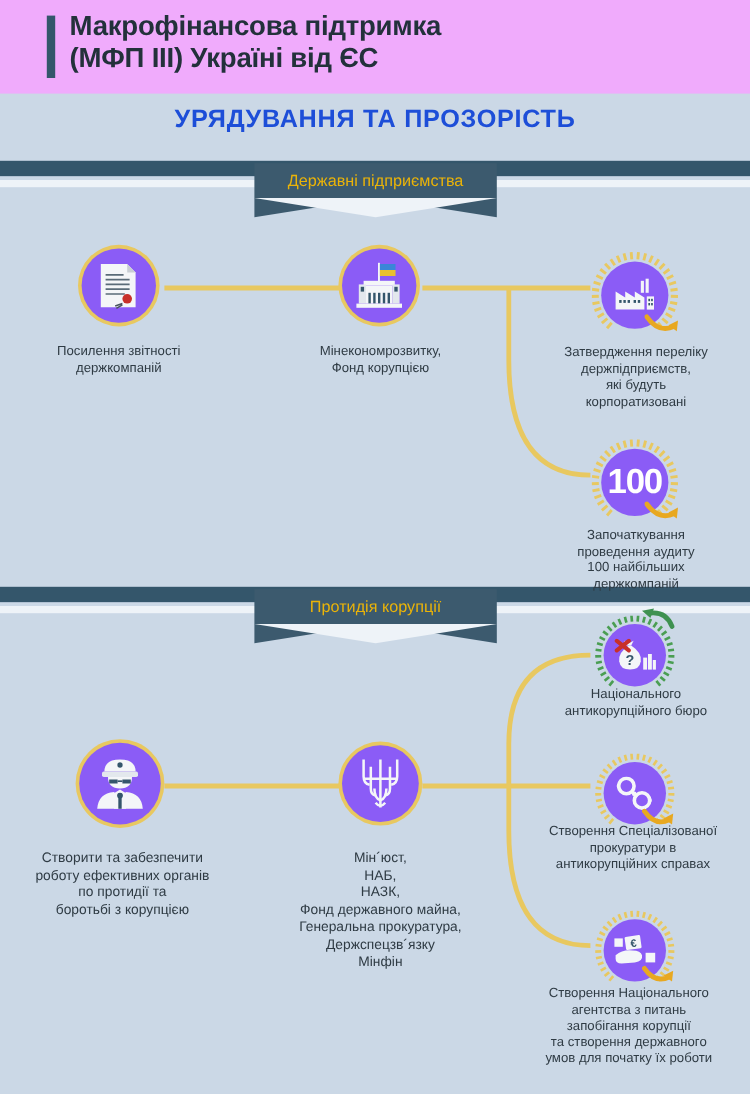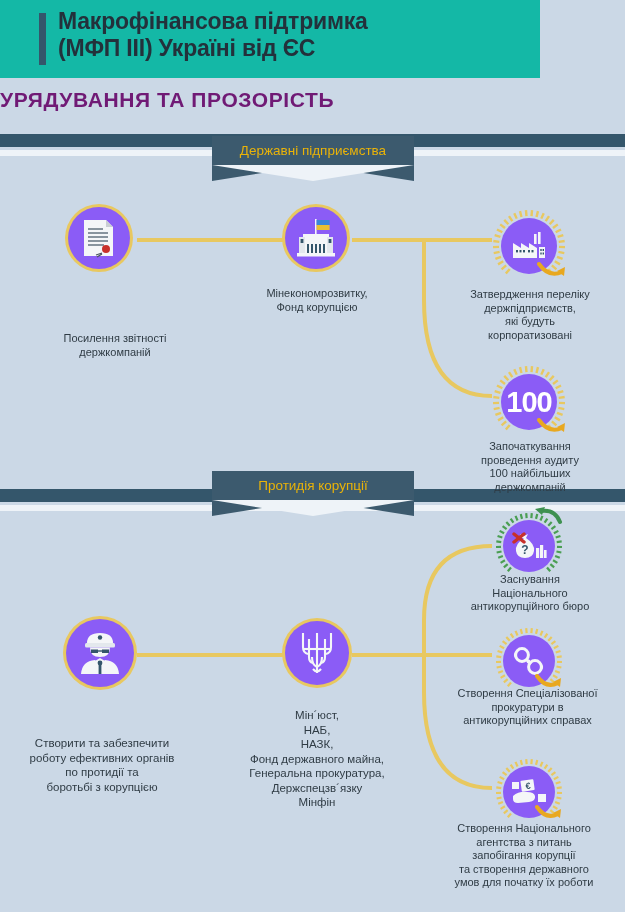--- a/index.html
+++ b/index.html
@@ -5,29 +5,29 @@
   html,body{margin:0;padding:0;}
   body{
     width:625px;height:912px;
     background:#cbd8e6;
     font-family:"Liberation Sans","DejaVu Sans",sans-serif;
     overflow:hidden;position:relative;
   }
   .page{position:relative;width:625px;height:912px;background:#cbd8e6;overflow:hidden;}
 
   
-  .header{position:absolute;left:0;top:0;width:540px;height:78px;background:#14b8a6;}
+  .header{position:absolute;left:0;top:0;width:625px;height:78px;background:#f0abfc;}
   .header-bar{position:absolute;left:39px;top:13px;width:7px;height:52px;background:#34566b;}
   .header-title{position:absolute;left:58px;top:8px;right:10px;
     color:#23313b;font-size:23px;font-weight:bold;line-height:27px;letter-spacing:-0.2px;}
   .header-title span{display:block;}
 
   
-  .subtitle{position:absolute;left:0;top:88px;width:625px;text-align:left;
-    color:#701a75;font-size:21px;font-weight:bold;letter-spacing:0.6px;}
+  .subtitle{position:absolute;left:0;top:88px;width:625px;text-align:center;
+    color:#1d4ed8;font-size:21px;font-weight:bold;letter-spacing:0.6px;}
 
   
   .divider{position:absolute;left:0;width:625px;}
   .divider .slate{height:13px;background:#34566b;}
   .divider .gap{height:3px;background:#cbd8e6;}
   .divider .white{height:6px;background:#eef3f8;}
   .div1{top:134px;}
   .div2{top:489px;}
 
   
@@ -35,21 +35,21 @@
     color:#eab308;font-size:13.5px;display:flex;align-items:center;justify-content:center;
     text-align:center;z-index:6;}
   .ribbon::after{content:"";position:absolute;left:0;top:29px;width:0;height:0;
     border-left:101px solid #3c5a6e;border-right:101px solid #3c5a6e;
     border-bottom:16px solid transparent;}
   .ribbon .notch{position:absolute;left:0;top:29px;width:0;height:0;
     border-left:101px solid transparent;border-right:101px solid transparent;
     border-top:16px solid #eef3f8;z-index:2;}
   .ribbon-label{position:relative;z-index:3;}
   .ribbon1{left:212px;top:136px;}
-  .ribbon2{left:212px;top:471px;align-items:center;}
+  .ribbon2{left:212px;top:491px;align-items:center;}
 
   
   .lines{position:absolute;left:0;top:0;width:625px;height:912px;z-index:1;pointer-events:none;}
 
   
   .node{position:absolute;z-index:4;}
   .circle{position:relative;border-radius:50%;background:#8b5cf6;
     display:flex;align-items:center;justify-content:center;}
   .ring-plain{box-shadow:0 0 0 3px #e8c860;}
   .caption{position:absolute;text-align:center;color:#2f3b44;
@@ -119,21 +119,21 @@
           <line x1="6" y1="15" x2="26" y2="15"></line>
           <line x1="6" y1="19" x2="26" y2="19"></line>
           <line x1="6" y1="23" x2="26" y2="23"></line>
           <line x1="6" y1="27" x2="22" y2="27"></line>
         </g>
         <circle cx="24" cy="31" r="4" fill="#c8302a"></circle>
         <path d="M20 35 L14 37 M20 36 L15 39" stroke="#4a5560" stroke-width="1.3" fill="none"></path>
       </svg>
     </div>
   </div>
-  <div class="caption" style="left:24px;top:287px;width:182px;margin-top:45px;">
+  <div class="caption" style="left:8px;top:287px;width:182px;">
     <div>Посилення звітності</div>
     <div>держкомпаній</div>
   </div>
 
   <div class="node" style="left:285px;top:207px;">
     <div class="circle ring-plain" style="width:62px;height:62px;">
       <svg class="icon" width="44" height="42" viewBox="0 0 44 42">
         <rect x="21" y="2" width="1.6" height="16" fill="#f4f6f8"></rect>
         <rect x="22.6" y="3" width="13" height="5" fill="#3a86d8"></rect>
         <rect x="22.6" y="8" width="13" height="5" fill="#e8c030"></rect>
@@ -291,21 +291,21 @@
         <path d="M14 17.5 Q14 27 24 27 Q34 27 34 17.5 Z" fill="#f4f6f8"></path>
         <path d="M15 19.5 H22 V23 H15 Z M26 19.5 H33 V23 H26 Z" fill="#34566b"></path>
         <rect x="22" y="20.3" width="4" height="1.4" fill="#34566b"></rect>
         <path d="M24 28 L19 31 L19 44 L29 44 L29 31 Z" fill="#f4f6f8"></path>
         <path d="M5 44 Q6 31 19 30 L24 35 L29 30 Q42 31 43 44 Z" fill="#f4f6f8"></path>
         <rect x="22.6" y="31" width="2.8" height="13" fill="#34566b"></rect>
         <circle cx="24" cy="33" r="2.4" fill="#34566b"></circle>
       </svg>
     </div>
   </div>
-  <div class="caption caption-lg" style="left:4px;top:708px;width:196px;margin-top:28px;">
+  <div class="caption caption-lg" style="left:4px;top:708px;width:196px;">
     <div>Створити та забезпечити</div>
     <div>роботу ефективних органів</div>
     <div>по протидії та</div>
     <div>боротьбі з корупцією</div>
   </div>
 
   <div class="node" style="left:285px;top:621px;">
     <div class="circle ring-plain" style="width:64px;height:64px;">
       <svg class="icon" width="34" height="44" viewBox="0 0 34 44">
         <g fill="none" stroke="#f4f6f8" stroke-width="2.1" stroke-linejoin="round">
@@ -381,21 +381,20 @@
           <line x1="13" y1="2" x2="3" y2="10"></line>
         </g>
       </svg>
     </div>
     <svg style="position:absolute;left:38px;top:-6px;" width="30" height="22" viewBox="0 0 30 22">
       <path d="M27 16 Q22 3 8 5" stroke="#3e9150" stroke-width="4" fill="none" stroke-linecap="round"></path>
       <path d="M2 3 L12 1 L9 9 Z" fill="#3e9150"></path>
     </svg>
   </div>
   <div class="caption" style="left:435px;top:573px;width:190px;">
-    <div>Заснування</div>
     <div>Національного</div>
     <div>антикорупційного бюро</div>
   </div>
 
   <div class="node" style="left:495px;top:627px;">
     <svg class="tickring" width="68" height="68" viewBox="0 0 68 68">
       <g id="ticks4">
           <line x1="16.0019469287769" y1="55.449244407331385" x2="12.7880088803442" y2="59.27946662292628" stroke="#e8c860" stroke-width="2.2"></line>
           <line x1="12.659462456426173" y1="52.12681597389117" x2="8.84865218078799" y2="55.36374739780031" stroke="#e8c860" stroke-width="2.2"></line>
           <line x1="9.921555770444797" y1="48.29085454002663" x2="5.621833586595653" y2="50.842792850745674" stroke="#e8c860" stroke-width="2.2"></line>

